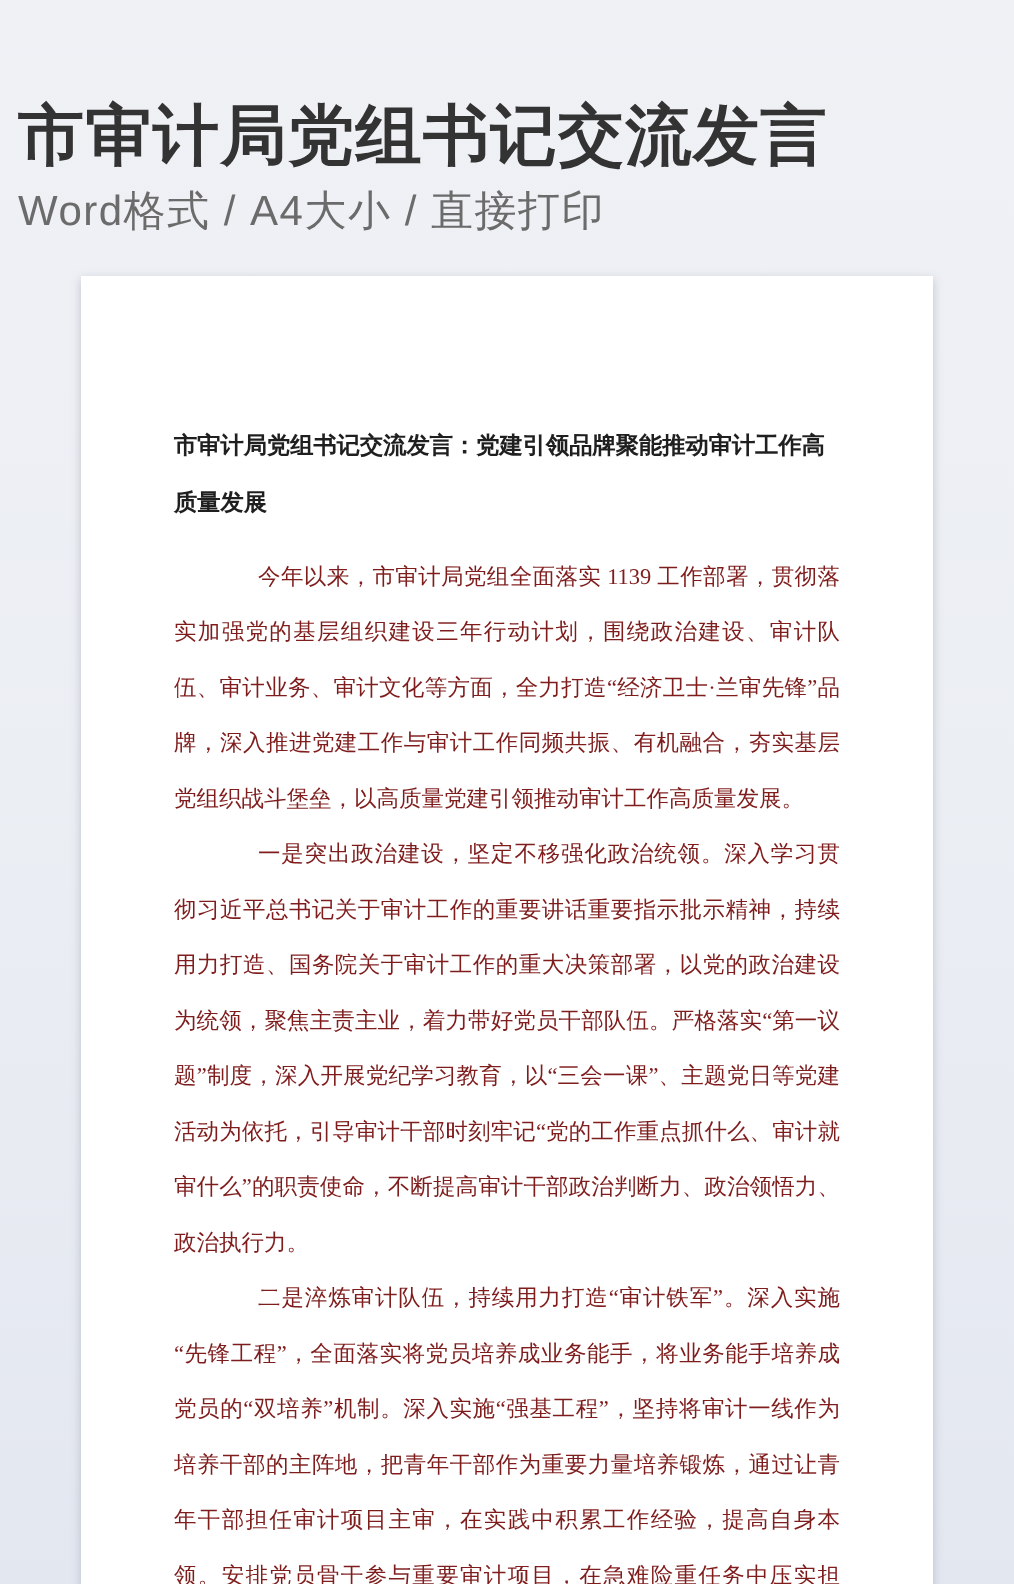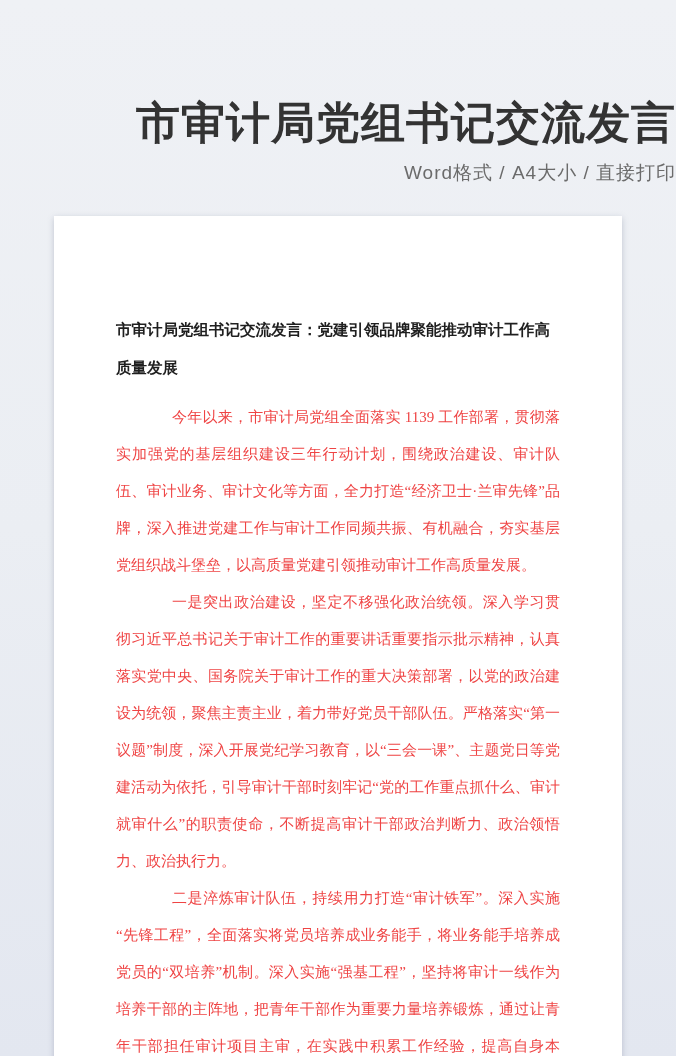--- a/index.html
+++ b/index.html
@@ -7,36 +7,36 @@
     padding: 0;
   }
   body {
     width: 676px;
     height: 1056px;
     overflow: hidden;
     background: linear-gradient(180deg, #eff1f5 0%, #ebeef3 50%, #e3e7f0 100%);
     font-family: "Liberation Sans", "DejaVu Sans", sans-serif;
   }
   .header {
-    text-align: right;
-    padding-top: 98px;
+    text-align: left;
+    padding-top: 66px;
     margin-left: 12px;
   }
   .header-title {
     margin: 0;
     font-size: 44px;
     line-height: 50px;
     font-weight: 800;
     letter-spacing: 1px;
     color: #333333;
     font-family: "Liberation Sans", "DejaVu Sans", sans-serif;
   }
   .header-subtitle {
     margin: 10px 0 0 0;
-    font-size: 19px;
+    font-size: 28px;
     line-height: 30px;
     font-weight: 400;
     letter-spacing: 1px;
     color: #6b6b6b;
   }
   .doc-card {
     box-sizing: border-box;
     width: 568px;
     min-height: 792px;
     margin: 28px auto 0 auto;
@@ -51,34 +51,34 @@
     font-weight: 700;
     line-height: 38px;
     text-align: left;
     color: #1f1f1f;
   }
   .doc-body p {
     margin: 0;
     font-family: "Liberation Serif", "DejaVu Serif", serif;
     font-size: 15px;
     line-height: 37px;
-    color: #ef4444;
+    color: #7f1d1d;
     text-align: justify;
     text-indent: 56px;
     word-break: break-all;
   }
 </style>
 </head>
 <body>
 
 <div class="header">
   <h1 class="header-title">市审计局党组书记交流发言</h1>
   <p class="header-subtitle">Word格式 / A4大小 / 直接打印</p>
 </div>
 
 <div class="doc-card">
   <h2 class="doc-title">市审计局党组书记交流发言：党建引领品牌聚能推动审计工作高质量发展</h2>
   <div class="doc-body">
     <p>今年以来，市审计局党组全面落实 1139 工作部署，贯彻落实加强党的基层组织建设三年行动计划，围绕政治建设、审计队伍、审计业务、审计文化等方面，全力打造“经济卫士·兰审先锋”品牌，深入推进党建工作与审计工作同频共振、有机融合，夯实基层党组织战斗堡垒，以高质量党建引领推动审计工作高质量发展。</p>
-    <p>一是突出政治建设，坚定不移强化政治统领。深入学习贯彻习近平总书记关于审计工作的重要讲话重要指示批示精神，认真落实党中央、国务院关于审计工作的重大决策部署，以党的政治建设为统领，聚焦主责主业，着力带好党员干部队伍。严格落实“第一议题”制度，深入开展党纪学习教育，以“三会一课”、主题党日等党建活动为依托，引导审计干部时刻牢记“党的工作重点抓什么、审计就审什么”的职责使命，不断提高审计干部政治判断力、政治领悟力、政治执行力。</p>
+    <p>一是突出政治建设，坚定不移强化政治统领。深入学习贯彻习近平总书记关于审计工作的重要讲话重要指示批示精神，持续用力打造、国务院关于审计工作的重大决策部署，以党的政治建设为统领，聚焦主责主业，着力带好党员干部队伍。严格落实“第一议题”制度，深入开展党纪学习教育，以“三会一课”、主题党日等党建活动为依托，引导审计干部时刻牢记“党的工作重点抓什么、审计就审什么”的职责使命，不断提高审计干部政治判断力、政治领悟力、政治执行力。</p>
     <p>二是淬炼审计队伍，持续用力打造“审计铁军”。深入实施“先锋工程”，全面落实将党员培养成业务能手，将业务能手培养成党员的“双培养”机制。深入实施“强基工程”，坚持将审计一线作为培养干部的主阵地，把青年干部作为重要力量培养锻炼，通过让青年干部担任审计项目主审，在实践中积累工作经验，提高自身本领。安排党员骨干参与重要审计项目，在急难险重任务中压实担子、增强本领、</p>
   </div>
 </div>
 
 </body></html>

